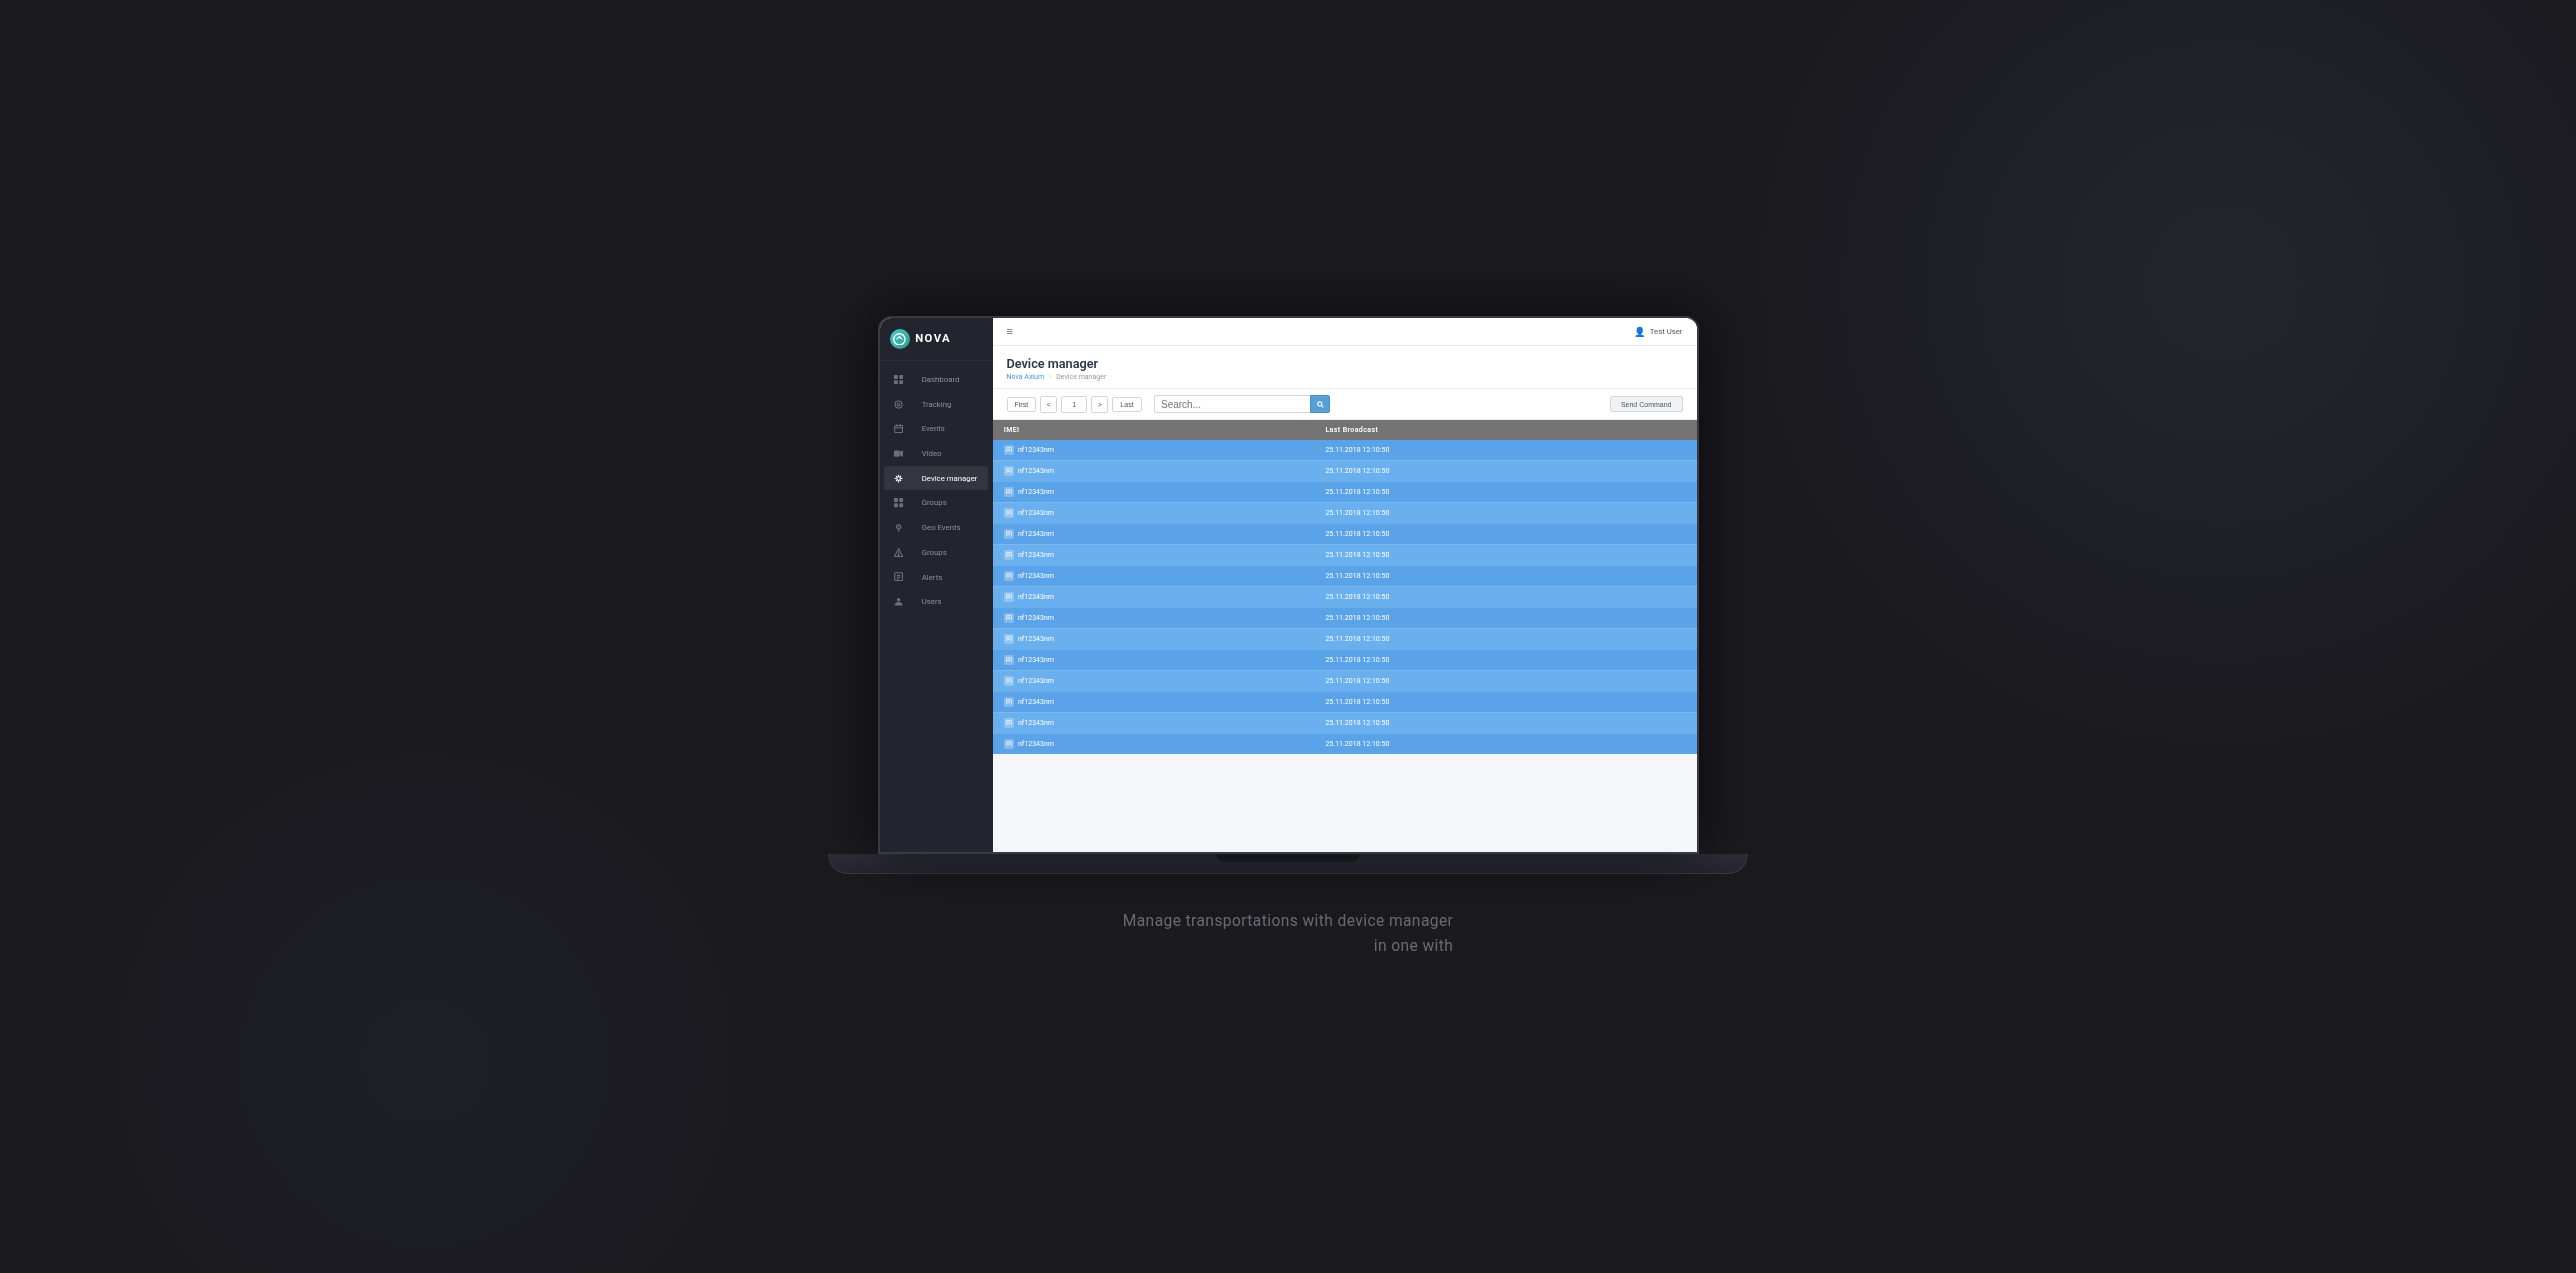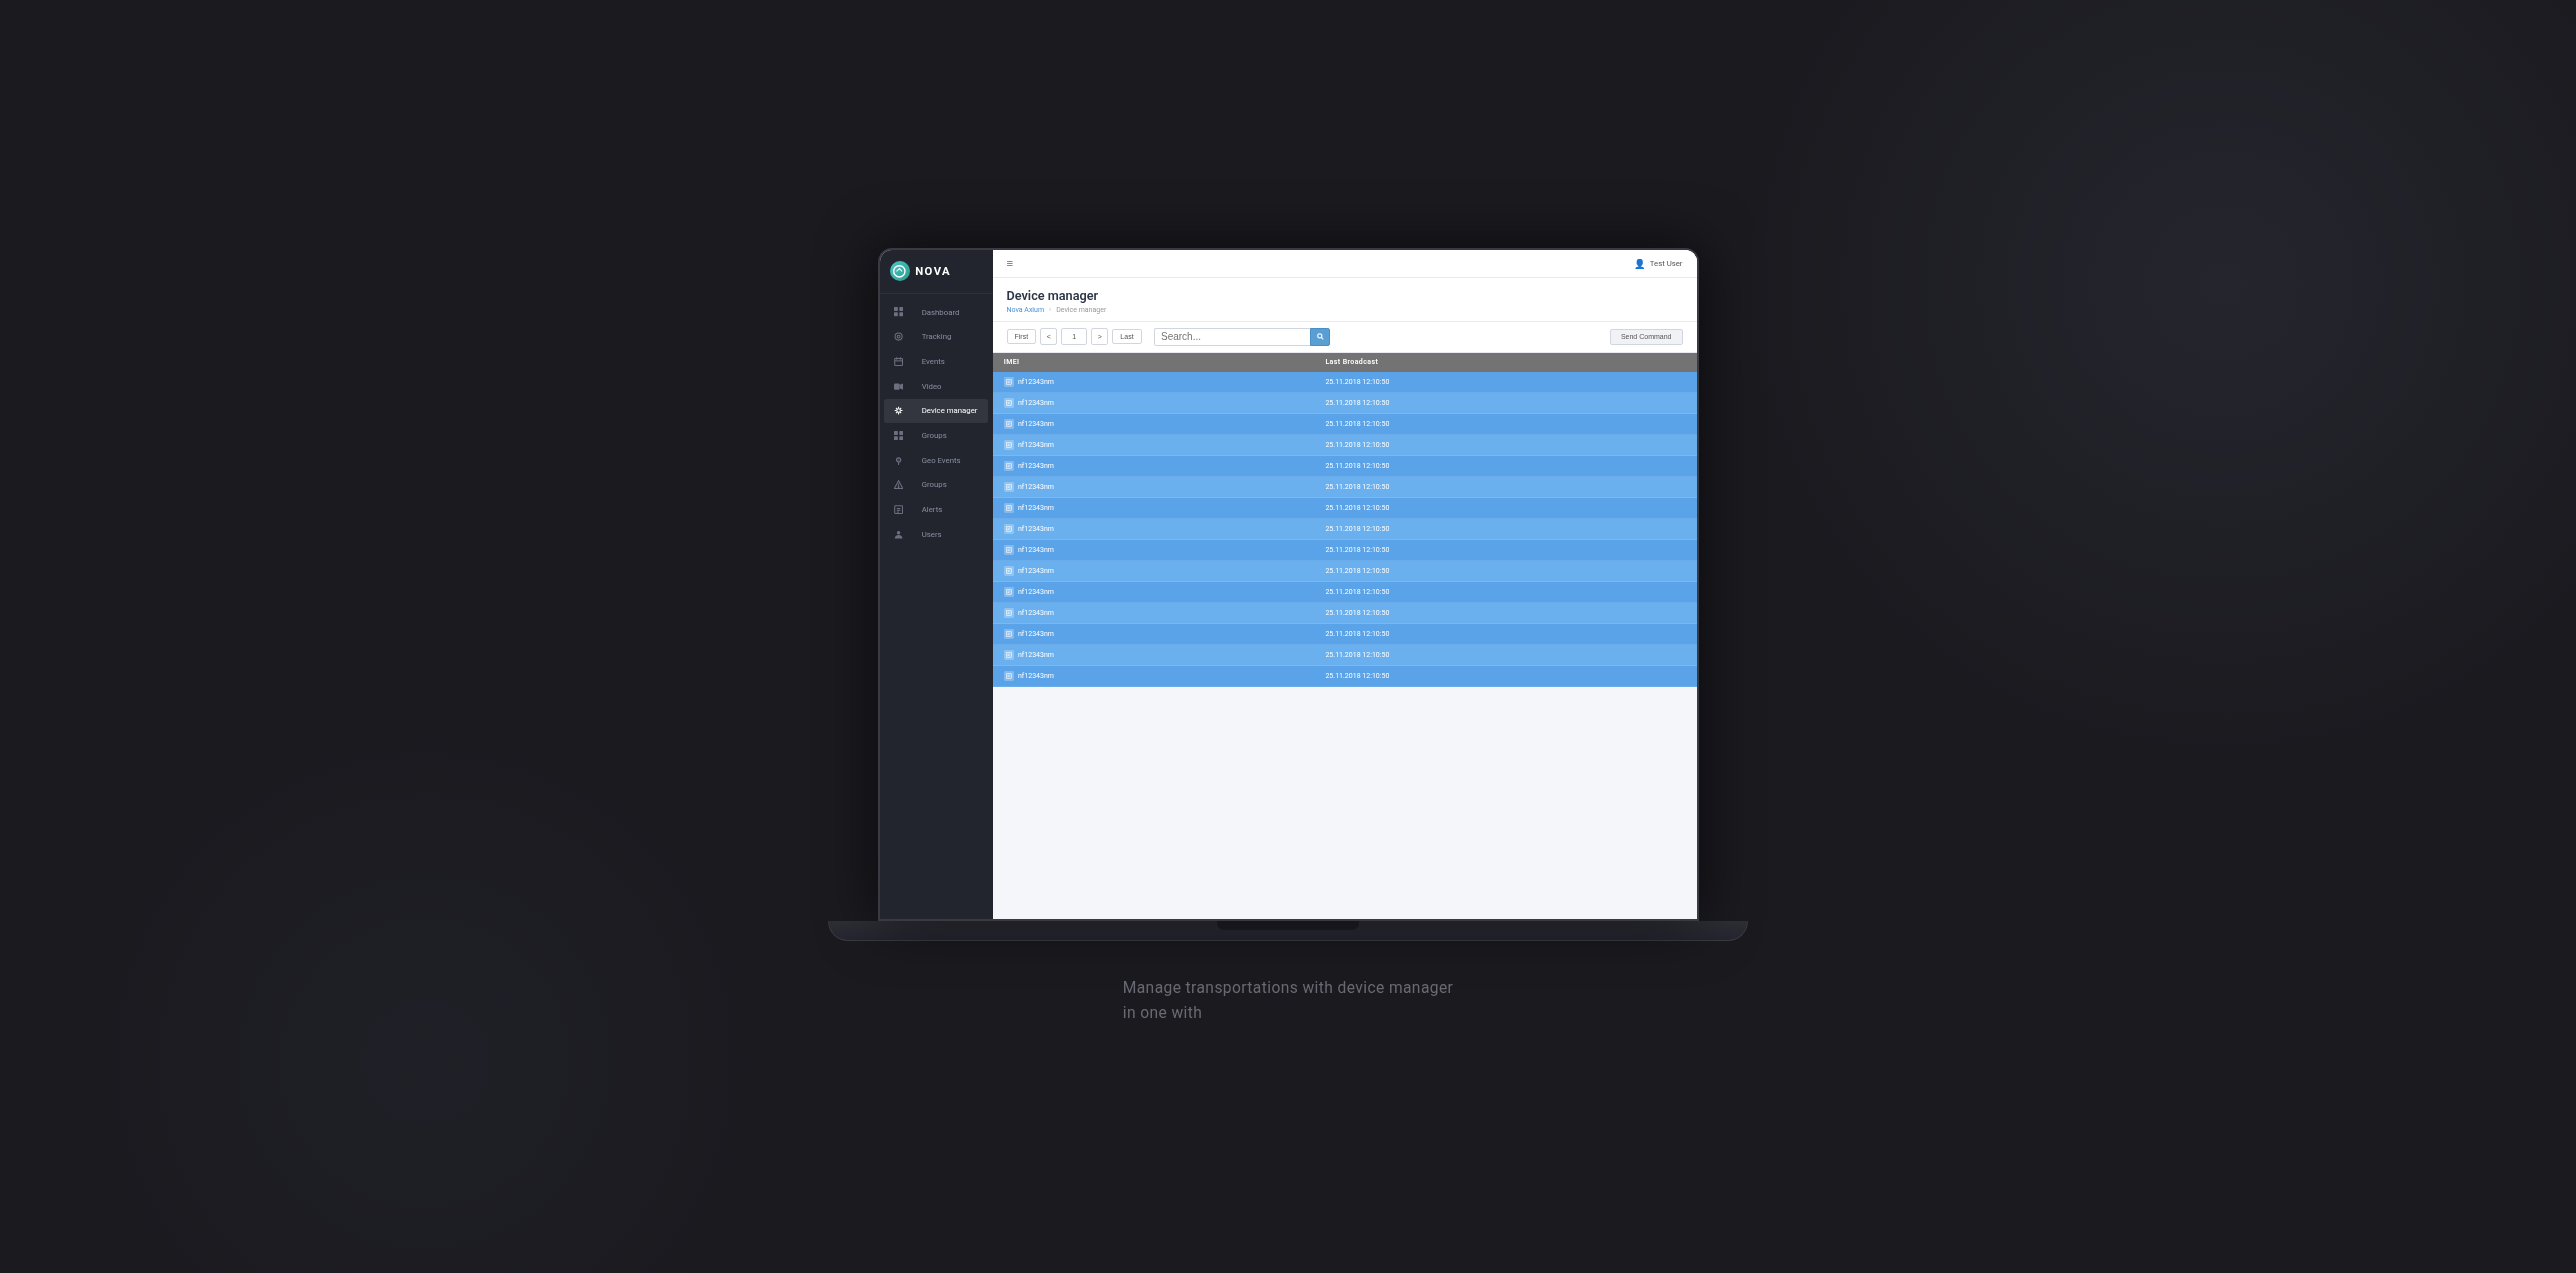--- a/index.html
+++ b/index.html
@@ -32,21 +32,21 @@
     .bg-blob-2 {
       width: 708px;
       height: 708px;
       background: radial-gradient(circle, rgba(35,35,45,0.6) 0%, transparent 70%);
       bottom: -142px;
       left: 71px;
     }
 
     .laptop-screen {
       width: 821px;
-      height: 673px;
+      height: 538px;
       background: #2a2a30;
       border-radius: 14px 14px 0 0;
       border: 2.1px solid #3a3a42;
       overflow: hidden;
       position: relative;
       box-shadow: 0 0 57px rgba(0,0,0,0.6), inset 0 0 0 1.4px rgba(255,255,255,0.05);
     }
 
     .laptop-base {
       width: 920px;
@@ -362,21 +362,21 @@
       height: 10px;
       background: rgba(255,255,255,0.25);
       border-radius: 1.4px;
       margin-right: 4.2px;
       font-size: 5.7px;
       vertical-align: middle;
     }
 
     
     .bottom-text {
-      text-align: left;
+      text-align: right;
       margin-top: 35px;
       color: #6a6a75;
       font-size: 15.6px;
       line-height: 1.6;
       letter-spacing: 0.4px;
     }
   </style>
 </head>
 <body>
 

